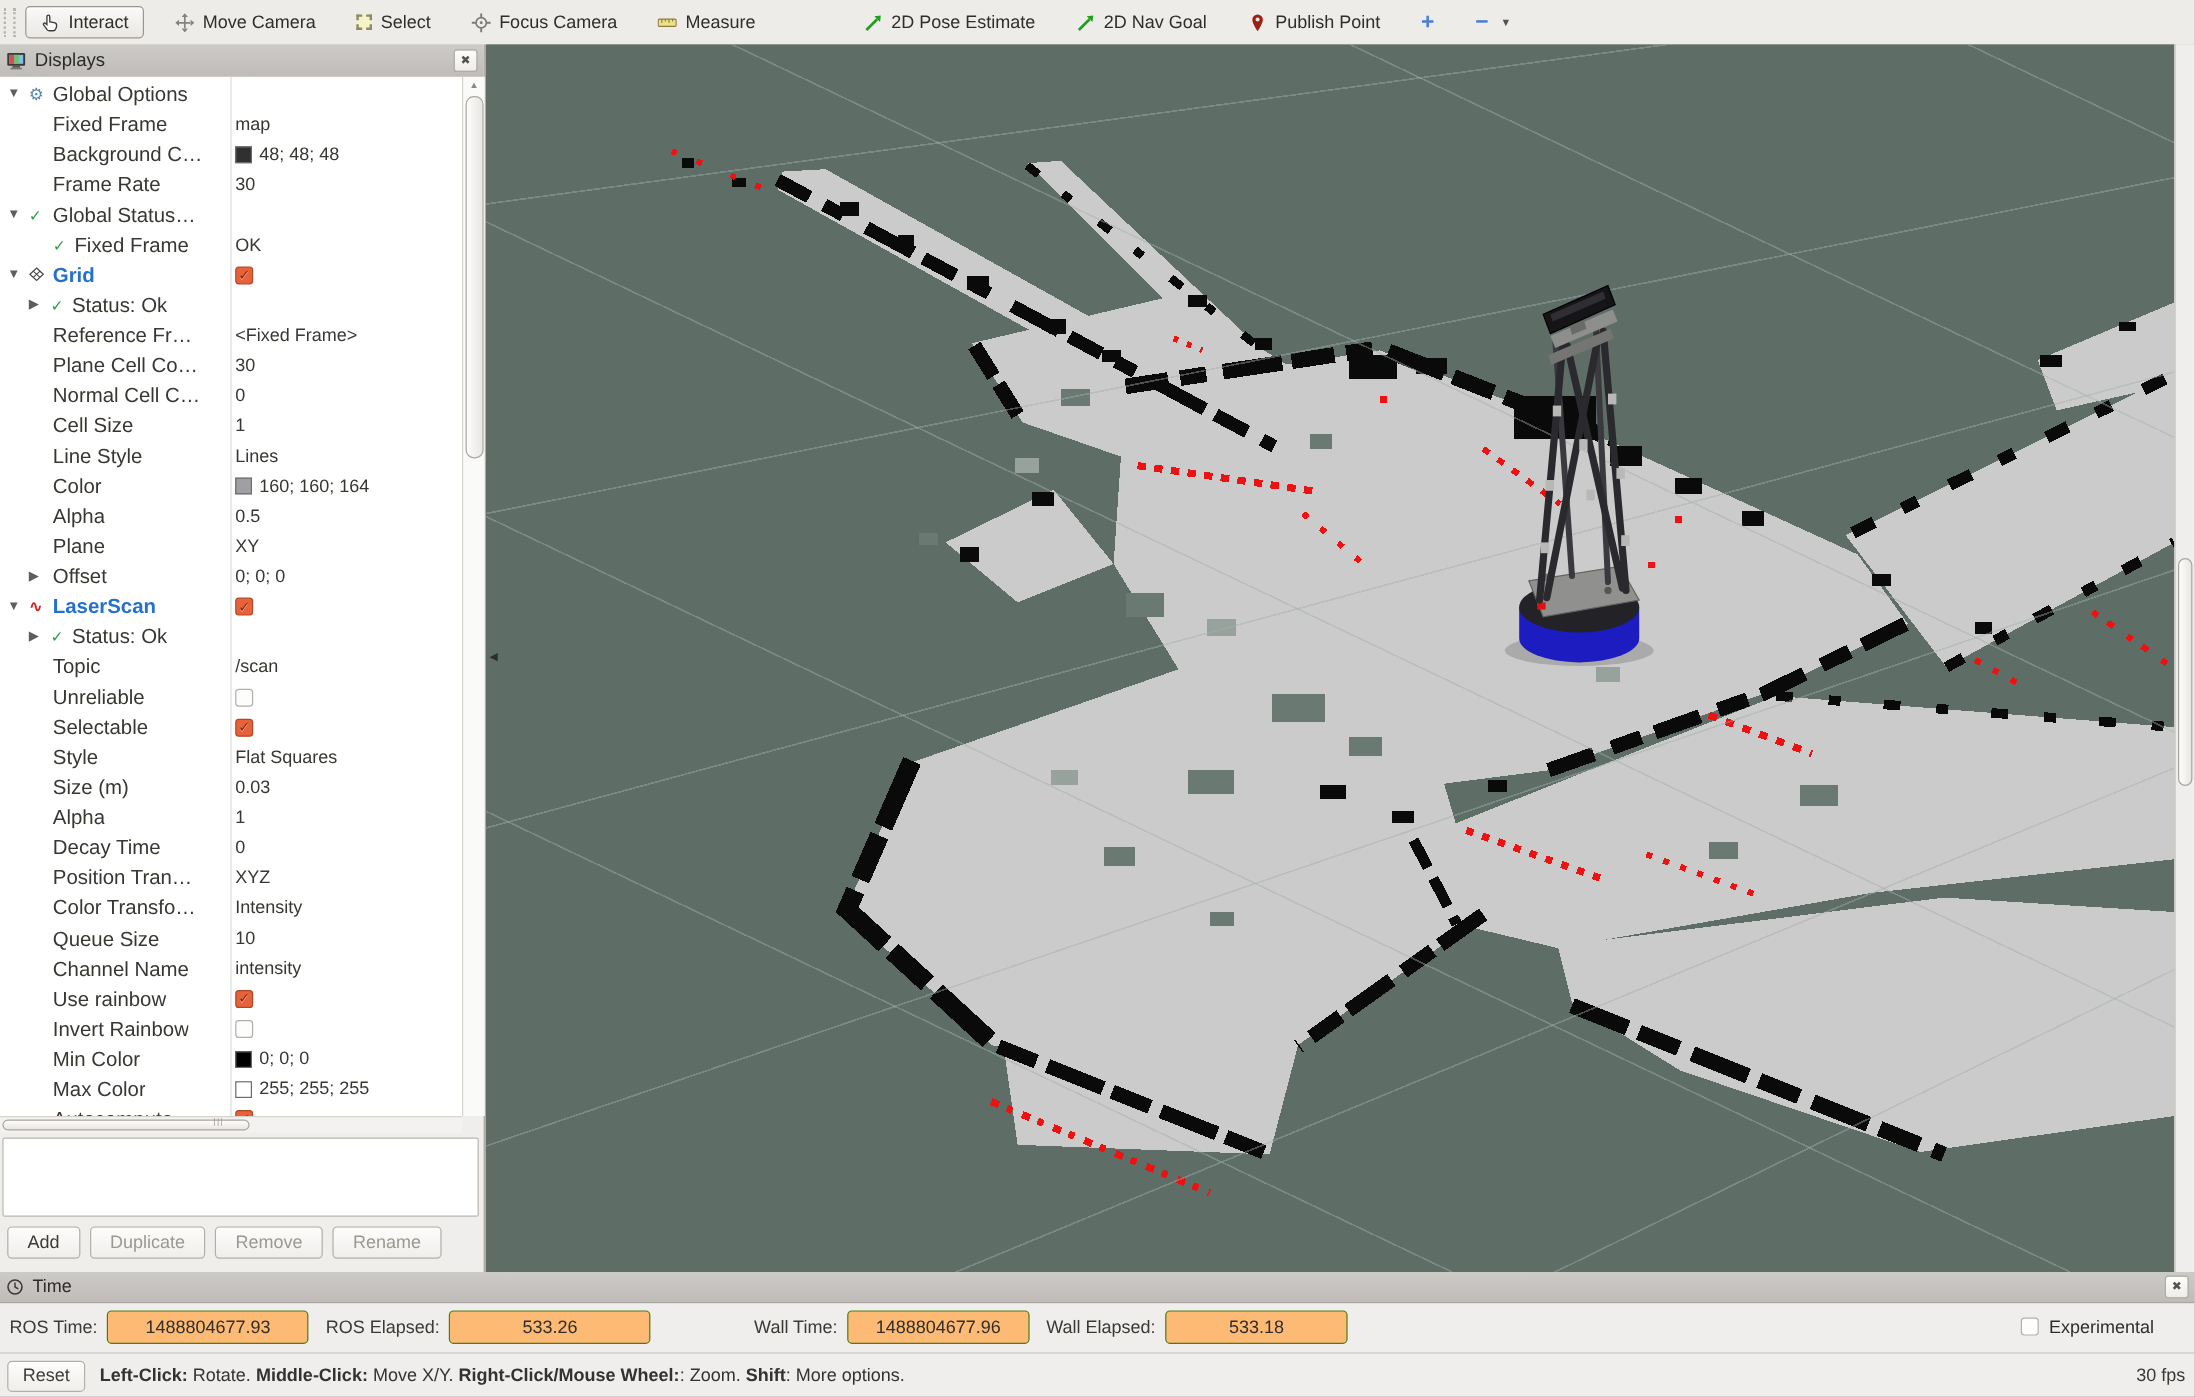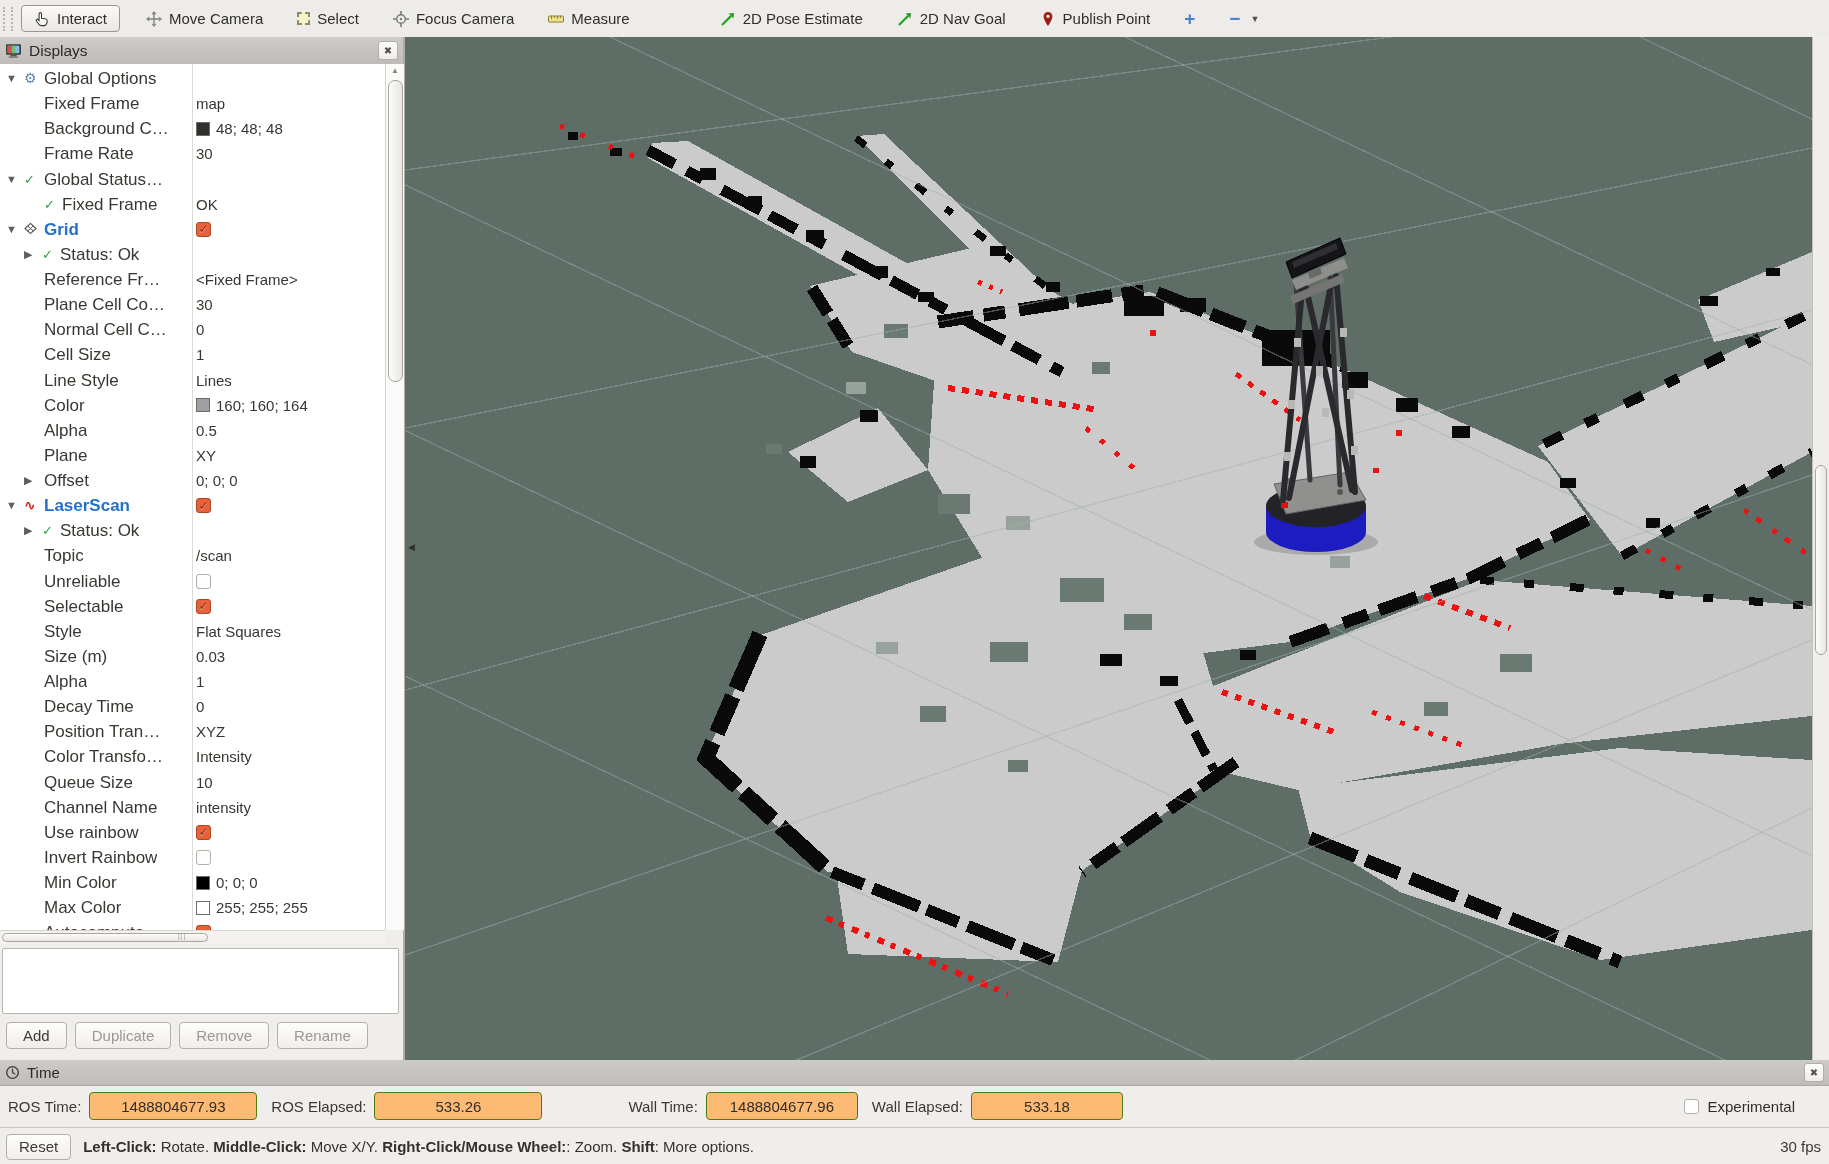--- a/index.html
+++ b/index.html
@@ -83,21 +83,21 @@
   .time-panel{position:absolute;left:0;top:1060px;width:1829px;height:67px;background:#f0eeec;}
   .time-header{position:absolute;left:0;top:0;width:100%;height:25px;background:linear-gradient(#cdcbc8,#bfbcb8);
                border-bottom:1px solid #aaa6a1;display:flex;align-items:center;font-size:15px;color:#2c2b29;}
   .time-header .ph-icon{width:15px;height:15px;margin:0 7px 0 5px;}
   .time-fields{position:absolute;left:0;top:25px;width:100%;height:42px;display:flex;align-items:center;font-size:15px;}
   .tf-label{color:#3a3934;margin-left:14px;margin-right:8px;white-space:nowrap;}
   .tf-label:first-child{margin-left:8px;}
   .time-fields input{height:26px;border:1px solid #4d7c0f;border-radius:4px;background:#fdba74;
                      font-family:inherit;font-size:15px;color:#2f2e2b;padding:0 8px;text-align:center;}
   .tf-gap{margin-left:86px !important;}
-  .exp-wrap{margin-left:auto;margin-right:34px;display:flex;align-items:center;gap:8px;}
+  .exp-wrap{margin-left:auto;margin-right:34px;display:flex;gap:8px;}
 
   
   .statusbar{position:absolute;left:0;top:1127px;width:1829px;height:37px;background:#f0eeec;
              border-top:1px solid #cac6c1;display:flex;align-items:center;font-size:15px;color:#33322f;}
   .reset-btn{margin-left:6px;height:26px;padding:0 12px;border:1px solid #b3afa9;border-radius:4px;
              background:linear-gradient(#fdfdfc,#f0eeeb);font-size:15px;color:#3c3b37;font-family:inherit;}
   #status-text{margin-left:12px;}
   #status-text b{font-weight:bold;}
   .fps{margin-left:auto;margin-right:8px;color:#3a3934;}
 </style>

